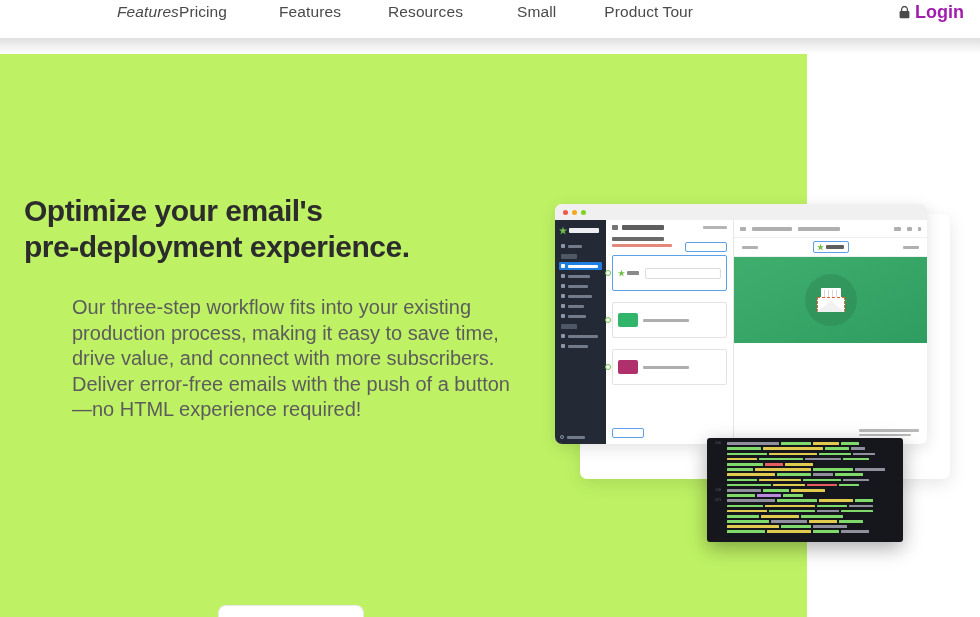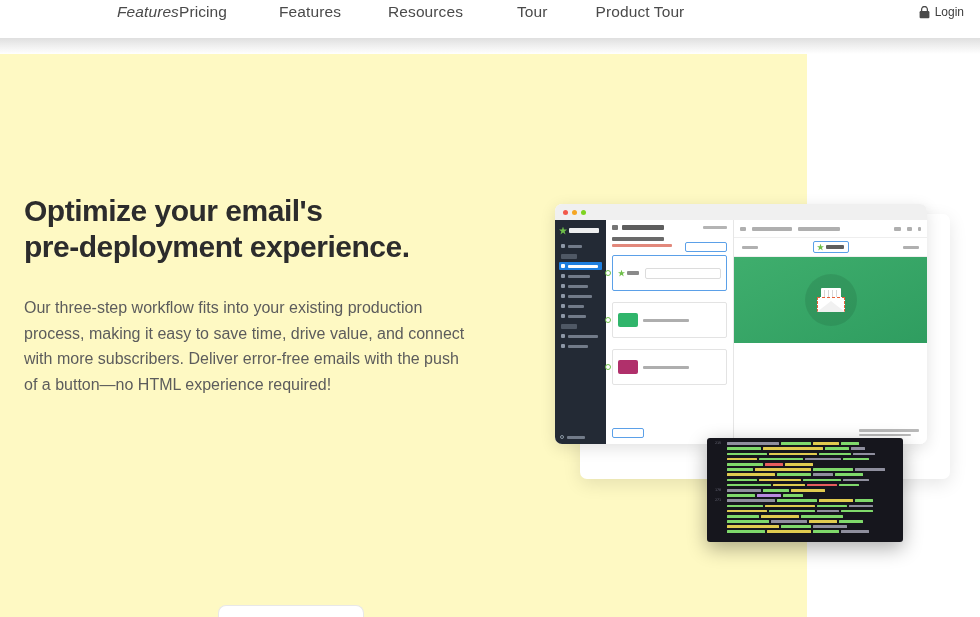--- a/index.html
+++ b/index.html
@@ -50,61 +50,63 @@
     top: -13px;
     right: 16px;
     height: 50px;
     display: flex;
     align-items: center;
     gap: 5px;
     cursor: pointer;
   }
   .lock-icon { display: block; }
   .login-label {
-    font-size: 12px;
-    color: #404040;
+    font-size: 18px;
+    color: #a21caf;
+    font-weight: bold;
   }
 
   .header-shadow {
     position: absolute;
     top: 38px; left: 0;
     width: 980px;
     height: 16px;
     background: linear-gradient(to bottom, #dfdfdf 0%, #ebebeb 35%, #f6f6f6 70%, #ffffff 100%);
     z-index: 19;
   }
 
   
   .hero {
     position: absolute;
     top: 54px; left: 0;
     width: 807px;
     height: 563px;
-    background: #fef9c3;
+    background: #bef264;
   }
 
   .hero-copy {
     position: absolute;
     top: 139px;
     left: 24px;
     width: 470px;
   }
   .hero-title {
     font-size: 30px;
     line-height: 36px;
     font-weight: 700;
     color: #2c2c2c;
     letter-spacing: -0.5px;
   }
   .hero-para {
     margin-top: 30px;
-    font-size: 16px;
+    font-size: 20px;
     line-height: 25.5px;
     color: #5c5c5c;
     width: 452px;
+    margin-left: 48px;
   }
   .cta-button {
     position: absolute;
     top: 383px;
     left: 24px;
     width: 261px;
     height: 50px;
     border: 2px solid #8b3a68;
     background: transparent;
     color: #9d4a79;
@@ -408,21 +410,21 @@
 </style>
 </head>
 <body>
 
 <div class="site-header">
   <ul class="nav-list">
     <li class="nav-item n0">Features</li>
     <li class="nav-item n1">Pricing</li>
     <li class="nav-item n2">Features</li>
     <li class="nav-item n3">Resources</li>
-    <li class="nav-item n4">Tour</li>
+    <li class="nav-item n4">Small</li>
     <li class="nav-item n5">Product Tour</li>
   </ul>
 
   <div class="login-block">
     <svg class="lock-icon" width="11" height="13" viewBox="0 0 11 13">
       <path d="M2.6 5.2V3.4a2.9 2.9 0 1 1 5.8 0v1.8" fill="none" stroke="#4a4a4a" stroke-width="1.3"></path>
       <rect x="0.6" y="5.1" width="9.8" height="7.2" rx="1.1" fill="#4a4a4a"></rect>
     </svg>
     <span class="login-label">Login</span>
   </div>

